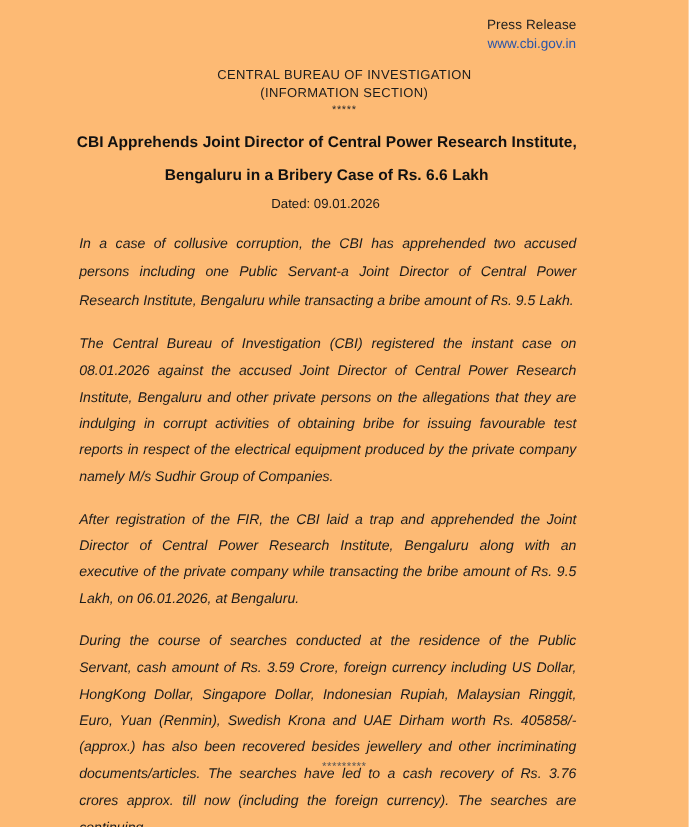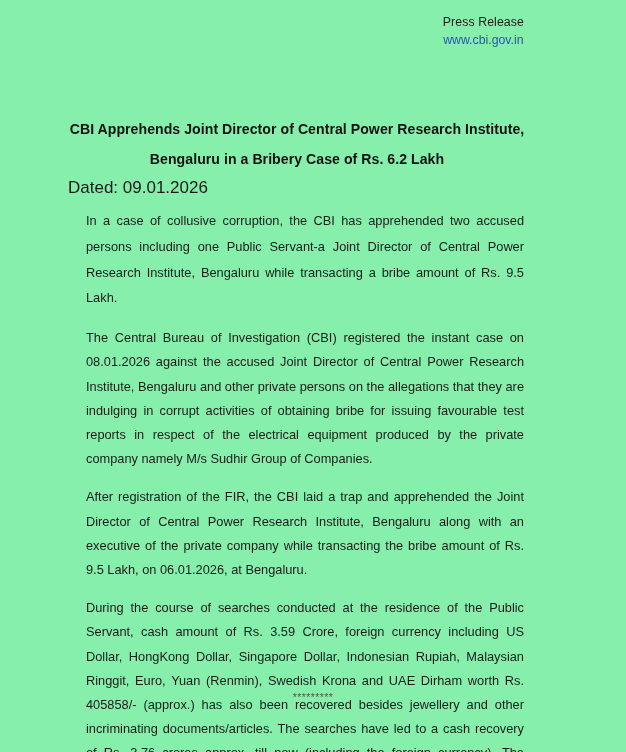--- a/index.html
+++ b/index.html
@@ -13,21 +13,21 @@
     font-family: "Liberation Sans", sans-serif;
     color: #1a1a1a;
     overflow: hidden;
     position: relative;
   }
 
   .page {
     position: relative;
     width: 626px;
     height: 752px;
-    background: #86efac;
+    background: #fdba74;
     box-sizing: border-box;
   }
 
   
   .header-right {
     position: absolute;
     top: 14px;
     right: 102px;
     text-align: center;
     line-height: 17px;
@@ -81,38 +81,39 @@
     color: #111;
     letter-spacing: 0.05px;
   }
 
   
   .dated {
     position: absolute;
     top: 178px;
     left: 68px;
     width: 456px;
-    text-align: left;
-    font-size: 17px;
+    text-align: center;
+    font-size: 12px;
     color: #1a1a1a;
   }
 
   
   .body-text {
     position: absolute;
     top: 208px;
     left: 68px;
     width: 456px;
   }
   .para {
     text-align: justify;
     font-size: 12.8px;
     color: #1b1b1b;
-    margin: 0 0 15px 18px;
+    margin: 0 0 15px 4px;
     line-height: 25.8px;
+    font-style: italic;
   }
   .para.tight {
     line-height: 24.2px;
     margin-bottom: 14px;
   }
   .para:last-child {
     margin-bottom: 0;
   }
 
   
@@ -130,22 +131,27 @@
 </head>
 <body>
 
 <div class="page">
 
   <div class="header-right">
     <div class="press-release">Press Release</div>
     <a class="site-link">www.cbi.gov.in</a>
   </div>
 
+  <div class="org-block">
+    <div class="org-line1">CENTRAL BUREAU OF INVESTIGATION</div>
+    <div class="org-line2">(INFORMATION SECTION)</div>
+    <div class="org-stars">*****</div>
+  </div>
 
-  <div class="headline">CBI Apprehends Joint Director of Central Power Research Institute, Bengaluru in a Bribery Case of Rs. 6.2 Lakh</div>
+  <div class="headline">CBI Apprehends Joint Director of Central Power Research Institute, Bengaluru in a Bribery Case of Rs. 6.6 Lakh</div>
 
   <div class="dated">Dated: 09.01.2026</div>
 
   <div class="body-text">
     <p class="para">In a case of collusive corruption, the CBI has apprehended two accused persons including one Public Servant-a Joint Director of Central Power Research Institute, Bengaluru while transacting a bribe amount of Rs. 9.5 Lakh.</p>
     <p class="para tight">The Central Bureau of Investigation (CBI) registered the instant case on 08.01.2026 against the accused Joint Director of Central Power Research Institute, Bengaluru and other private persons on the allegations that they are indulging in corrupt activities of obtaining bribe for issuing favourable test reports in respect of the electrical equipment produced by the private company namely M/s Sudhir Group of Companies.</p>
     <p class="para tight">After registration of the FIR, the CBI laid a trap and apprehended the Joint Director of Central Power Research Institute, Bengaluru along with an executive of the private company while transacting the bribe amount of Rs. 9.5 Lakh, on 06.01.2026, at Bengaluru.</p>
     <p class="para tight">During the course of searches conducted at the residence of the Public Servant, cash amount of Rs. 3.59 Crore, foreign currency including US Dollar, HongKong Dollar, Singapore Dollar, Indonesian Rupiah, Malaysian Ringgit, Euro, Yuan (Renmin), Swedish Krona and UAE Dirham worth Rs. 405858/- (approx.) has also been recovered besides jewellery and other incriminating documents/articles. The searches have led to a cash recovery of Rs. 3.76 crores approx. till now (including the foreign currency). The searches are continuing.</p>
 
   </div>

